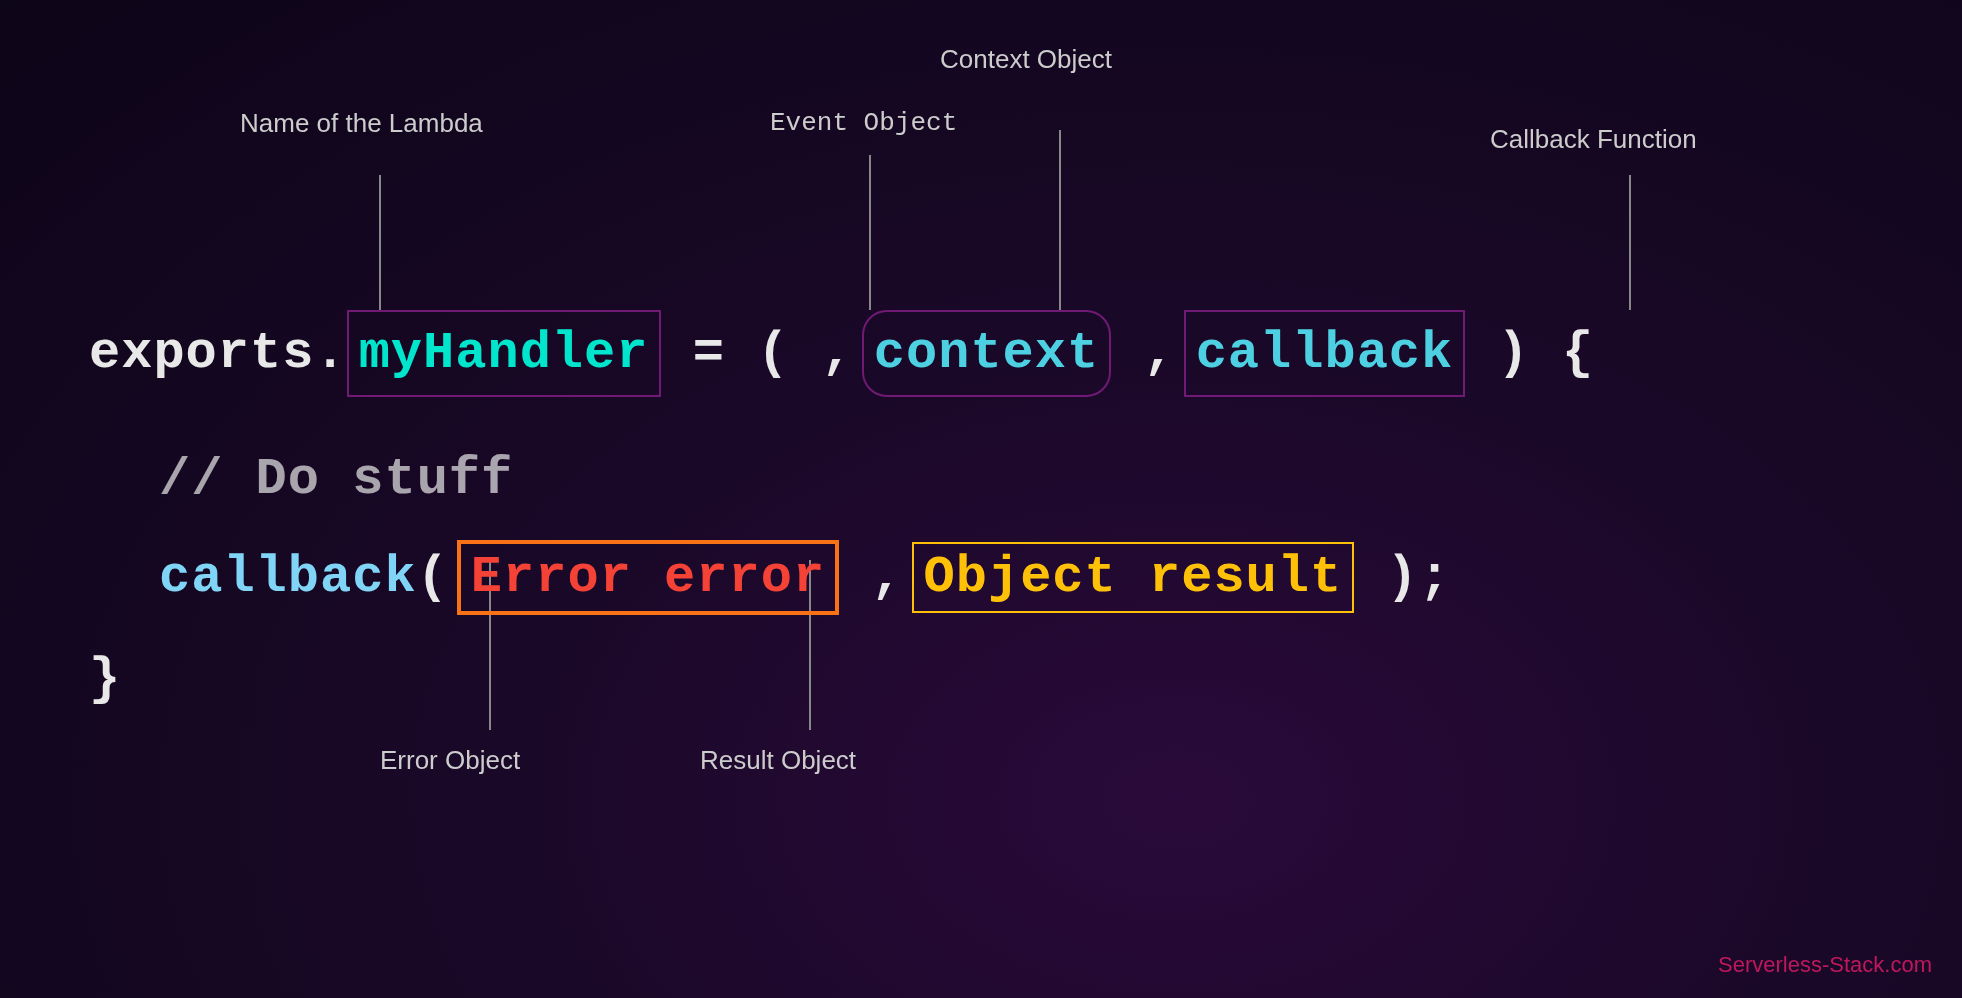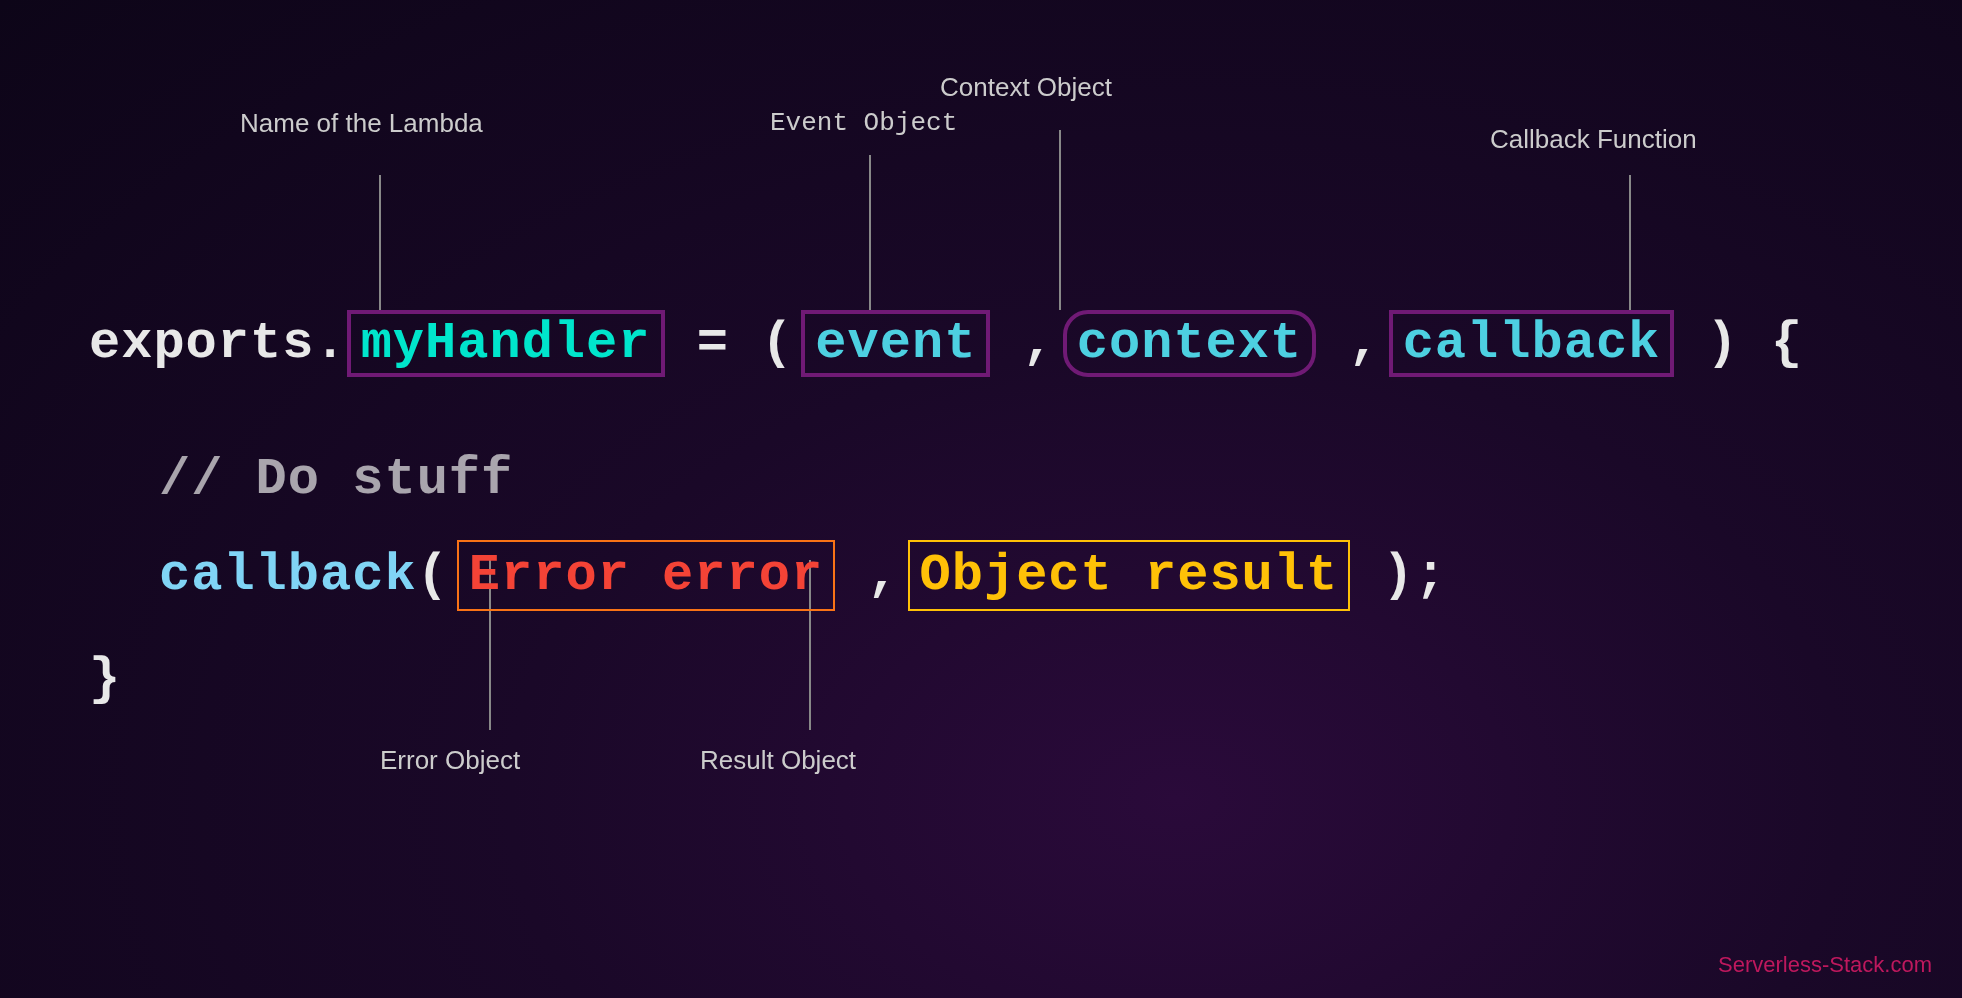--- a/index.html
+++ b/index.html
@@ -64,28 +64,28 @@
 
     .code-yellow {
       color: #ffc107;
     }
 
     .code-light-blue {
       color: #80d4f5;
     }
 
     .boxed {
-      border: 4px solid #701a75;
-      padding: 0 10px;
+      border: 2px solid #701a75;
+      padding: 12px 10px;
       display: inline-flex;
       align-items: center;
     }
 
     .boxed-red {
-      border: 2px solid #f97316;
+      border: 4px solid #f97316;
       padding: 4px 10px;
       display: inline-flex;
       align-items: center;
     }
 
     .boxed-yellow {
       border: 2px solid #ffc107;
       padding: 4px 10px;
       display: inline-flex;
       align-items: center;
@@ -126,38 +126,35 @@
 
     <line x1="490" y1="560" x2="490" y2="730" stroke="#888888" stroke-width="2"></line>
 
     <line x1="810" y1="560" x2="810" y2="730" stroke="#888888" stroke-width="2"></line>
   </svg>
 
   <div class="label" style="left: 240px; top: 108px;">Name of the Lambda</div>
 
   <div class="label" style="left: 770px; top: 108px; font-family: Liberation Mono, monospace;">Event Object</div>
 
-  <div class="label" style="left: 940px; top: 72px; text-align: right;">Context Object</div>
+  <div class="label" style="left: 940px; top: 44px; text-align: right;">Context Object</div>
 
   <div class="label" style="left: 1490px; top: 124px;">Callback Function</div>
 
   <div class="label" style="left: 380px; top: 745px;">Error Object</div>
 
   <div class="label" style="left: 700px; top: 745px;">Result Object</div>
 
   <div class="code-line" style="position: absolute; top: 310px; left: 70px;">
     <span class="code-white">exports.</span>
     <span class="boxed code-cyan">
       <span>myHandler</span>
     </span>
     <span class="code-white">&nbsp;=&nbsp;</span>
     <span class="code-white">(</span>
-    <span class="boxed code-blue" style="margin-left: 8px;">
-      <span>event</span>
-    </span>
     <span class="code-white">&nbsp;,</span>
     <span class="boxed code-blue" style="margin-left: 8px; border-radius: 25px;">
       <span>context</span>
     </span>
     <span class="code-white">&nbsp;,</span>
     <span class="boxed code-blue" style="margin-left: 8px;">
       <span>callback</span>
     </span>
     <span class="code-white">&nbsp;) {</span>
   </div>

